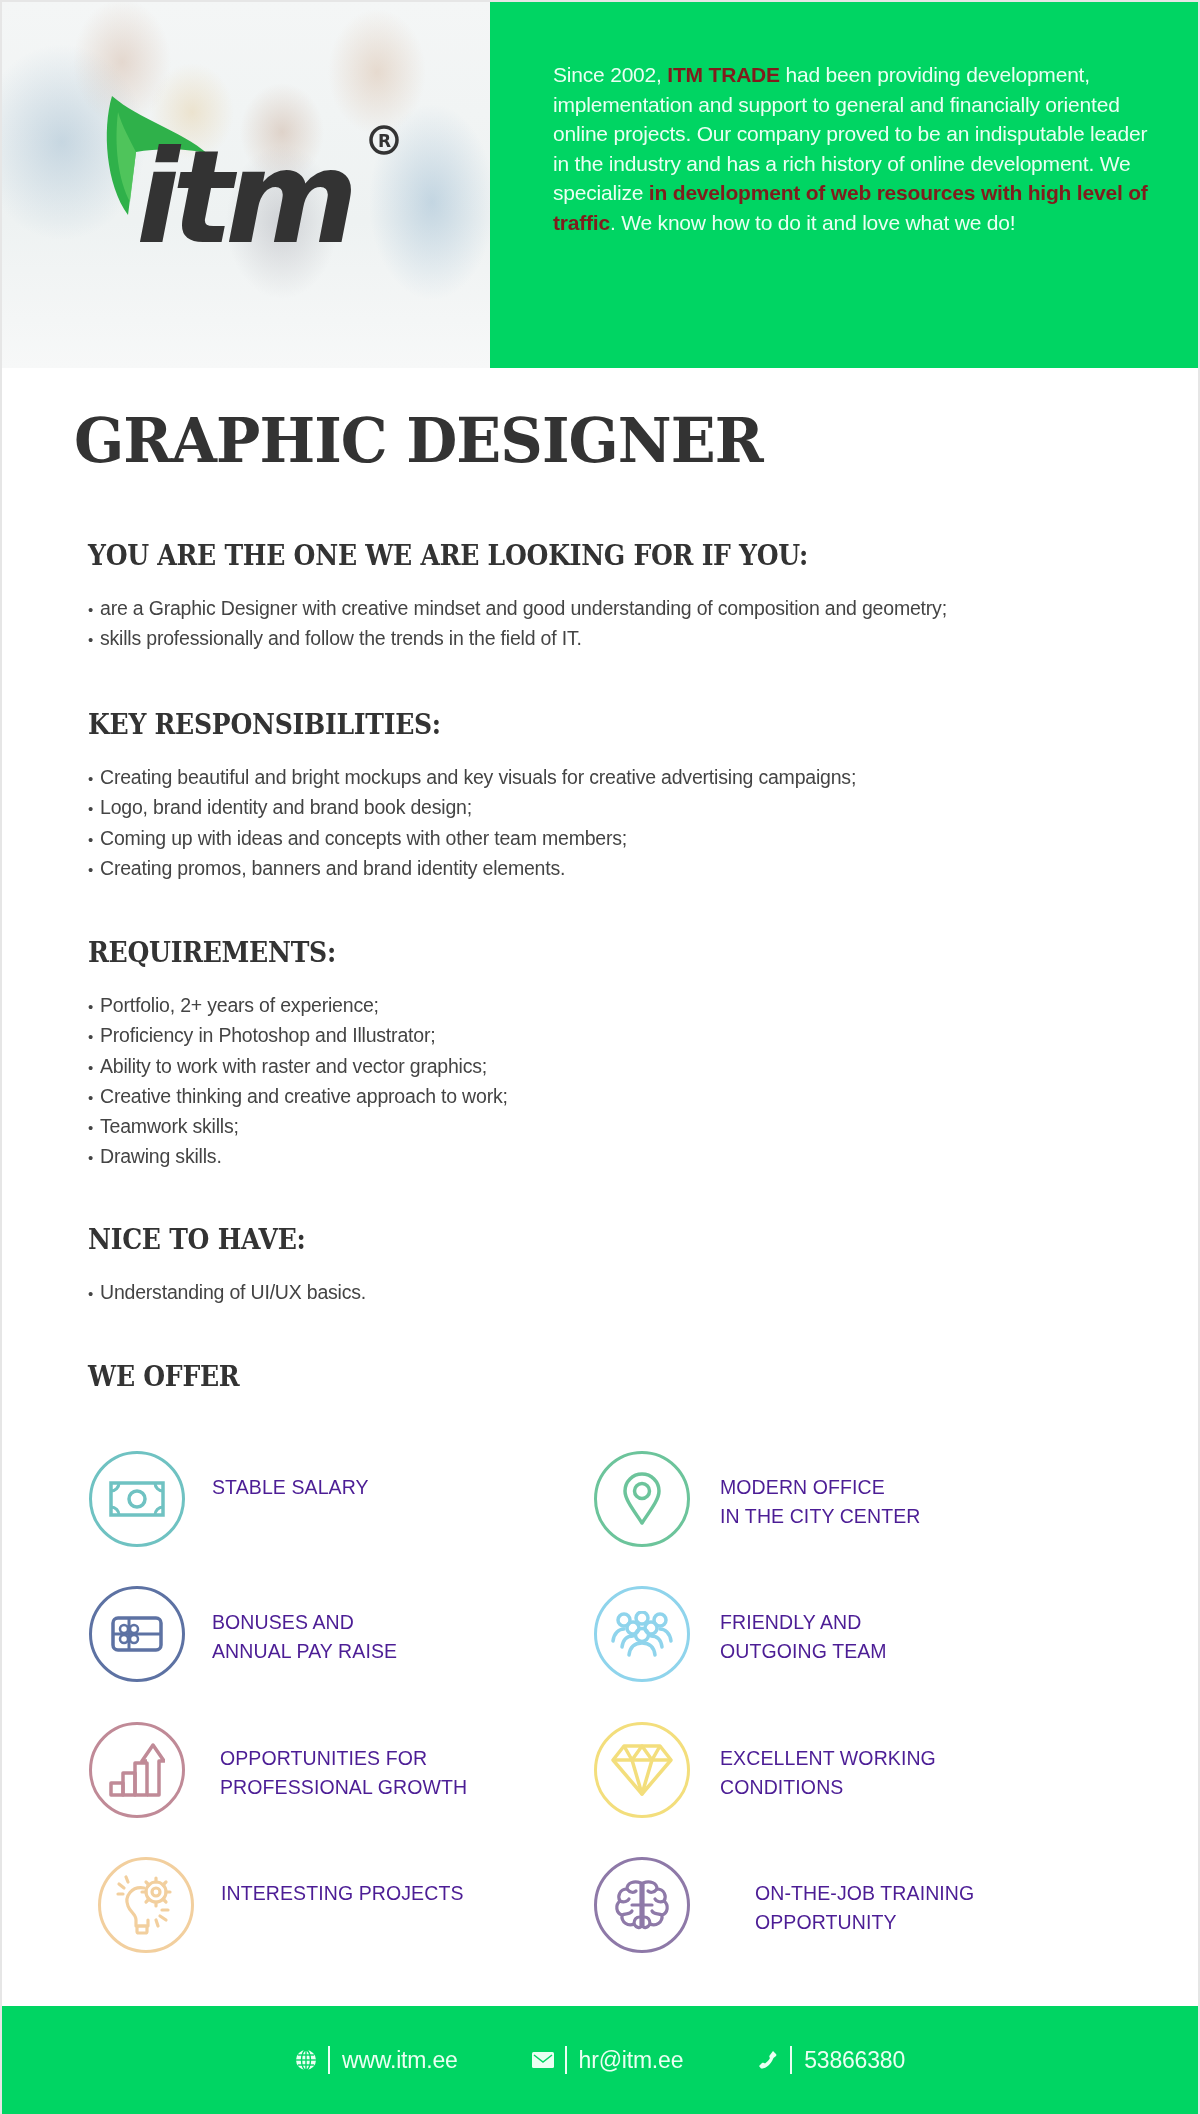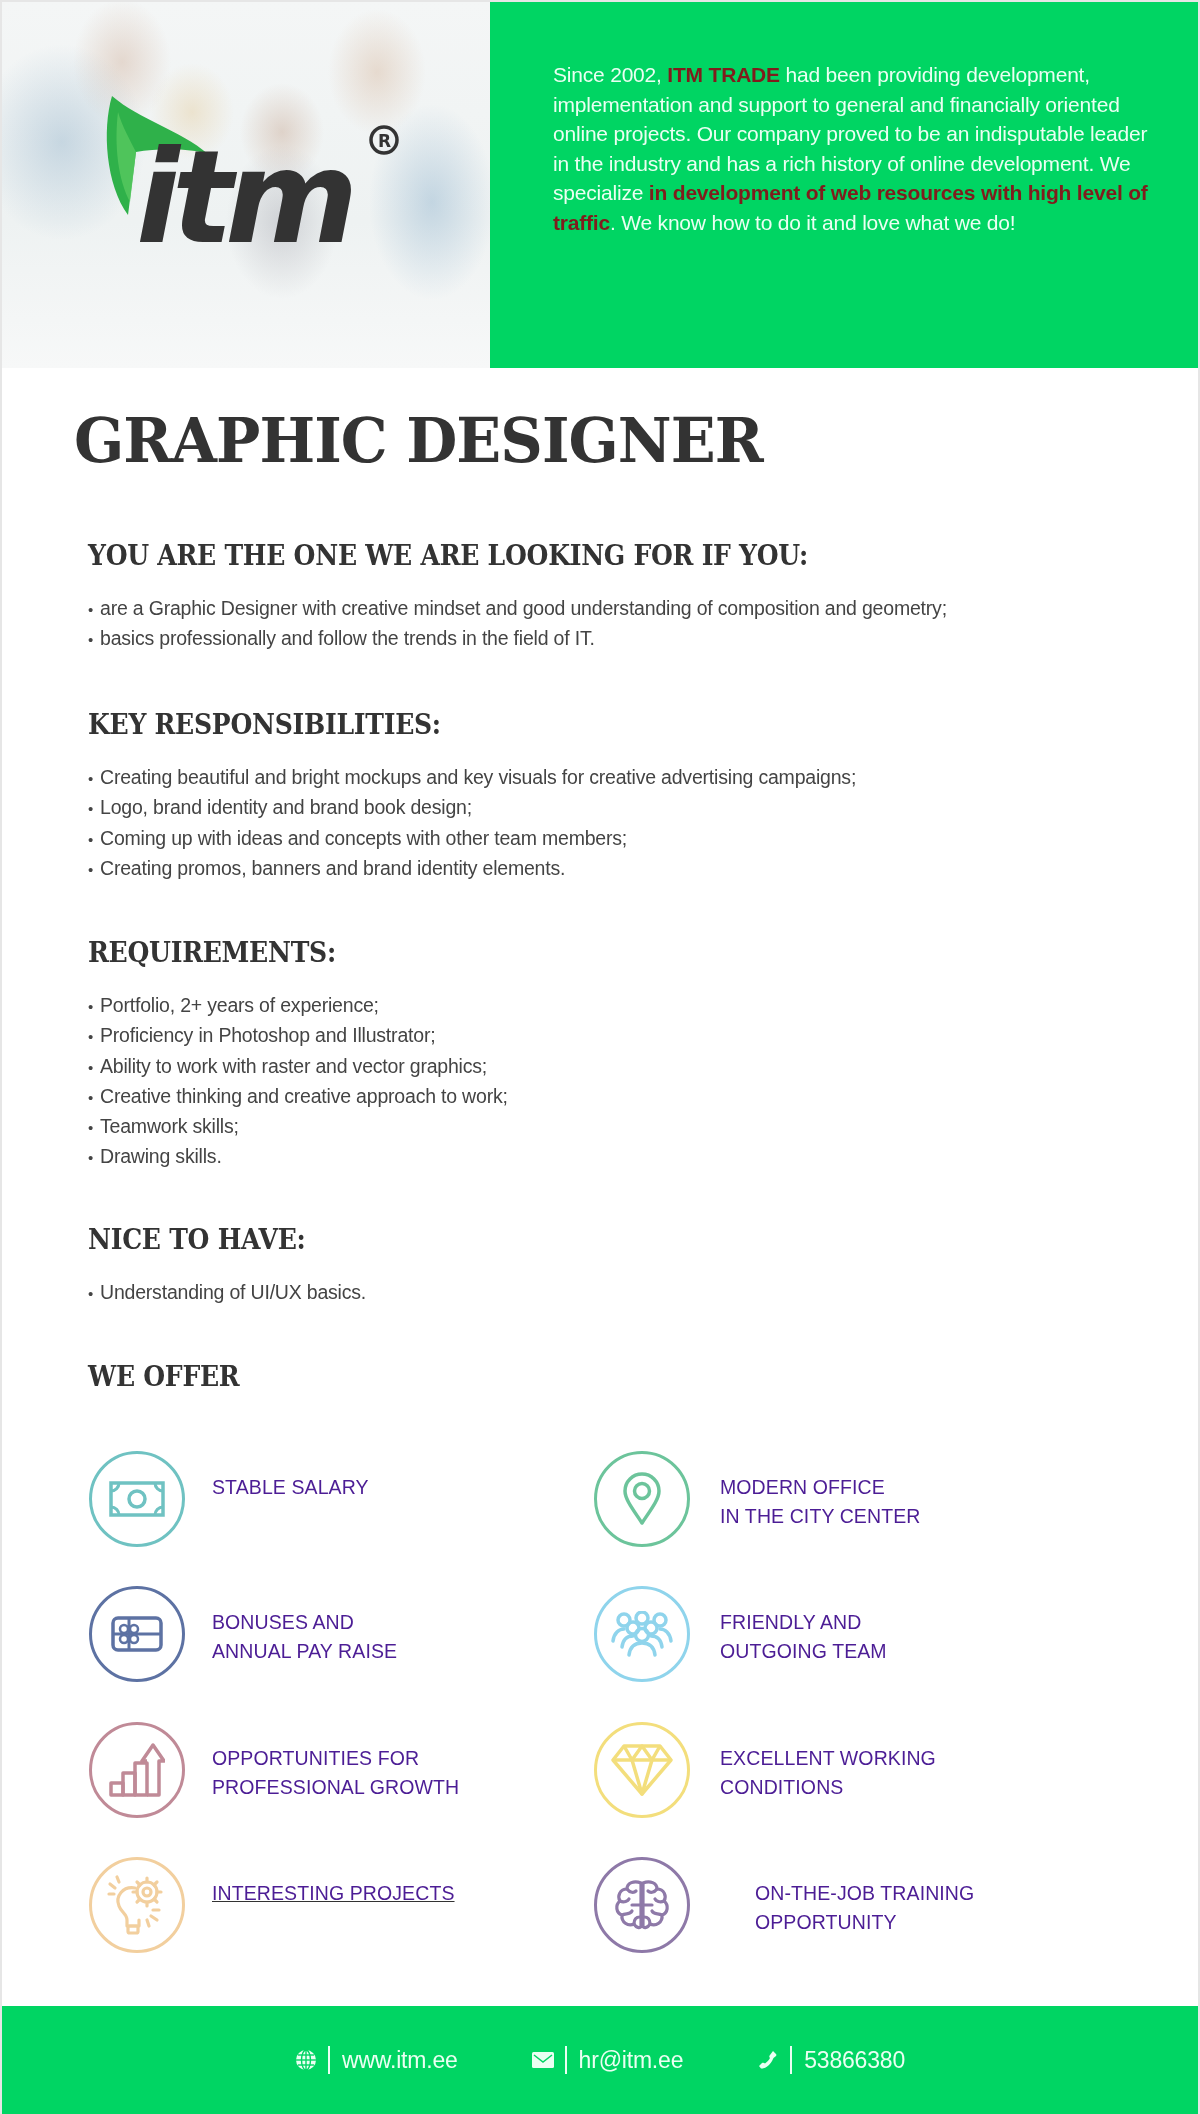--- a/index.html
+++ b/index.html
@@ -113,21 +113,21 @@
       </p>
     </div>
   </div>
 
   <h1 class="main-title">GRAPHIC DESIGNER</h1>
 
   <div class="section" style="top:540px;">
     <h2>YOU ARE THE ONE WE ARE LOOKING FOR IF YOU:</h2>
     <ul>
       <li><span class="bullet">•</span><span>are a Graphic Designer with creative mindset and good understanding of composition and geometry;</span></li>
-      <li><span class="bullet">•</span><span>basics professionally and follow the trends in the field of IT.</span></li>
+      <li><span class="bullet">•</span><span>skills professionally and follow the trends in the field of IT.</span></li>
     </ul>
   </div>
 
   <div class="section" style="top:709px;">
     <h2>KEY RESPONSIBILITIES:</h2>
     <ul>
       <li><span class="bullet">•</span><span>Creating beautiful and bright mockups and key visuals for creative advertising campaigns;</span></li>
       <li><span class="bullet">•</span><span>Logo, brand identity and brand book design;</span></li>
       <li><span class="bullet">•</span><span>Coming up with ideas and concepts with other team members;</span></li>
       <li><span class="bullet">•</span><span>Creating promos, banners and brand identity elements.</span></li>
@@ -210,21 +210,21 @@
           <path d="M12 36 C 13 28, 17 25, 23 25"></path>
           <path d="M52 36 C 51 28, 47 25, 41 25"></path>
           <path d="M19 44 C 20 36, 25 32, 32 32 C 39 32, 44 36, 45 44"></path>
         </g>
       </svg>
     </div>
     <div class="label" style="margin-left:30px;">FRIENDLY AND
 OUTGOING TEAM</div>
   </div>
 
-  <div class="offer" style="left:87px; top:1720px;">
+  <div class="offer" style="left:87px; top:1720px;gap:8px;">
     <div class="circle" style="border-color:#c08a97;">
       <svg width="56" height="58" viewBox="0 0 56 58">
         <g fill="none" stroke="#c08a97" stroke-width="3.5" stroke-linejoin="round">
           <rect x="2" y="42" width="12" height="12"></rect>
           <rect x="14" y="32" width="12" height="22"></rect>
           <rect x="26" y="22" width="12" height="32"></rect>
           <path d="M38 54 L 50 54 L 50 20 L 55 20 L 44 4 L 33 20 L 38 20"></path>
         </g>
       </svg>
     </div>
@@ -240,21 +240,21 @@
           <path d="M3 17 L 61 17"></path>
           <path d="M14 3 L 22 17 L 32 51 L 42 17 L 50 3"></path>
           <path d="M22 17 L 32 3 L 42 17"></path>
         </g>
       </svg>
     </div>
     <div class="label" style="margin-left:30px;">EXCELLENT WORKING
 CONDITIONS</div>
   </div>
 
-  <div class="offer" style="left:87px; top:1855px;text-decoration:underline;">
+  <div class="offer" style="left:96px; top:1855px;">
     <div class="circle" style="border-color:#f2cf9e;">
       <svg width="60" height="62" viewBox="0 0 60 62">
         <g fill="none" stroke="#f2cf9e" stroke-width="3.2" stroke-linecap="round" stroke-linejoin="round">
           <path d="M28 14 C 16 12, 8 22, 12 32 C 14 38, 20 40, 20 46 L 20 52 L 32 52 L 32 46"></path>
           <rect x="21" y="52" width="10" height="7" rx="1.5"></rect>
           <circle cx="40" cy="18" r="10"></circle>
           <circle cx="40" cy="18" r="4"></circle>
           <path d="M40 4 L40 8 M40 28 L40 32 M26 18 L30 18 M50 18 L54 18 M30 8 L33 11 M47 25 L50 28 M50 8 L47 11 M30 28 L33 25"></path>
           <path d="M3 10 L 8 14 M 2 20 L 7 20 M 10 3 L 12 8"></path>
           <path d="M44 42 L 50 46 M 40 46 L 42 52 M 46 36 L 52 36"></path>

